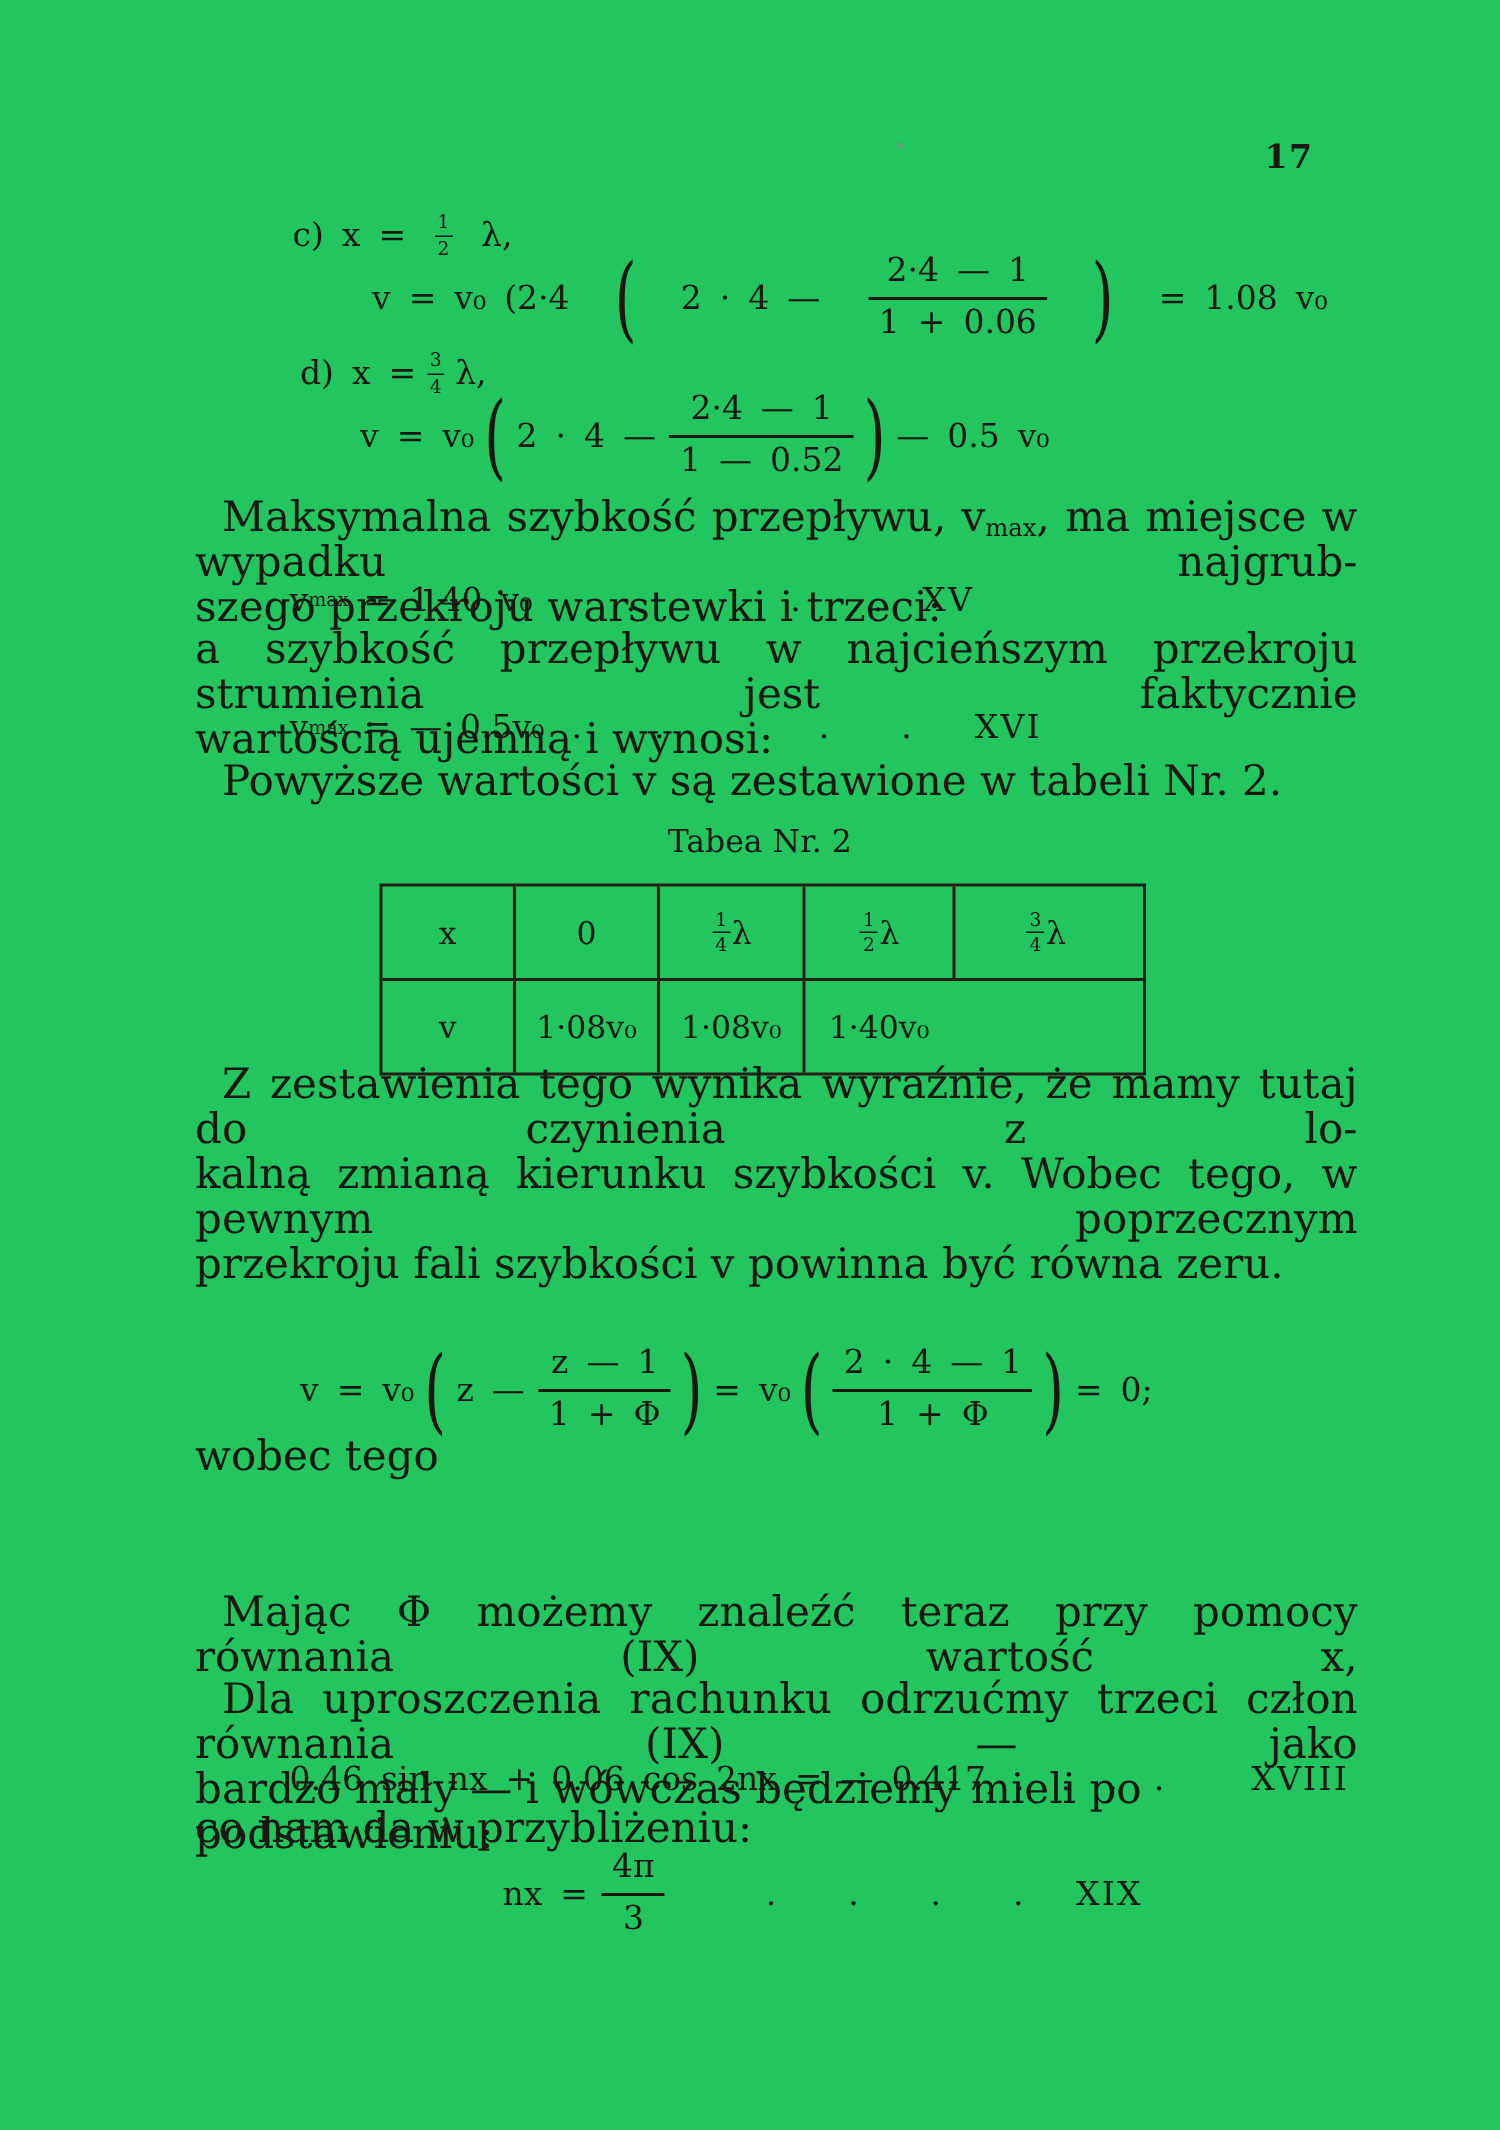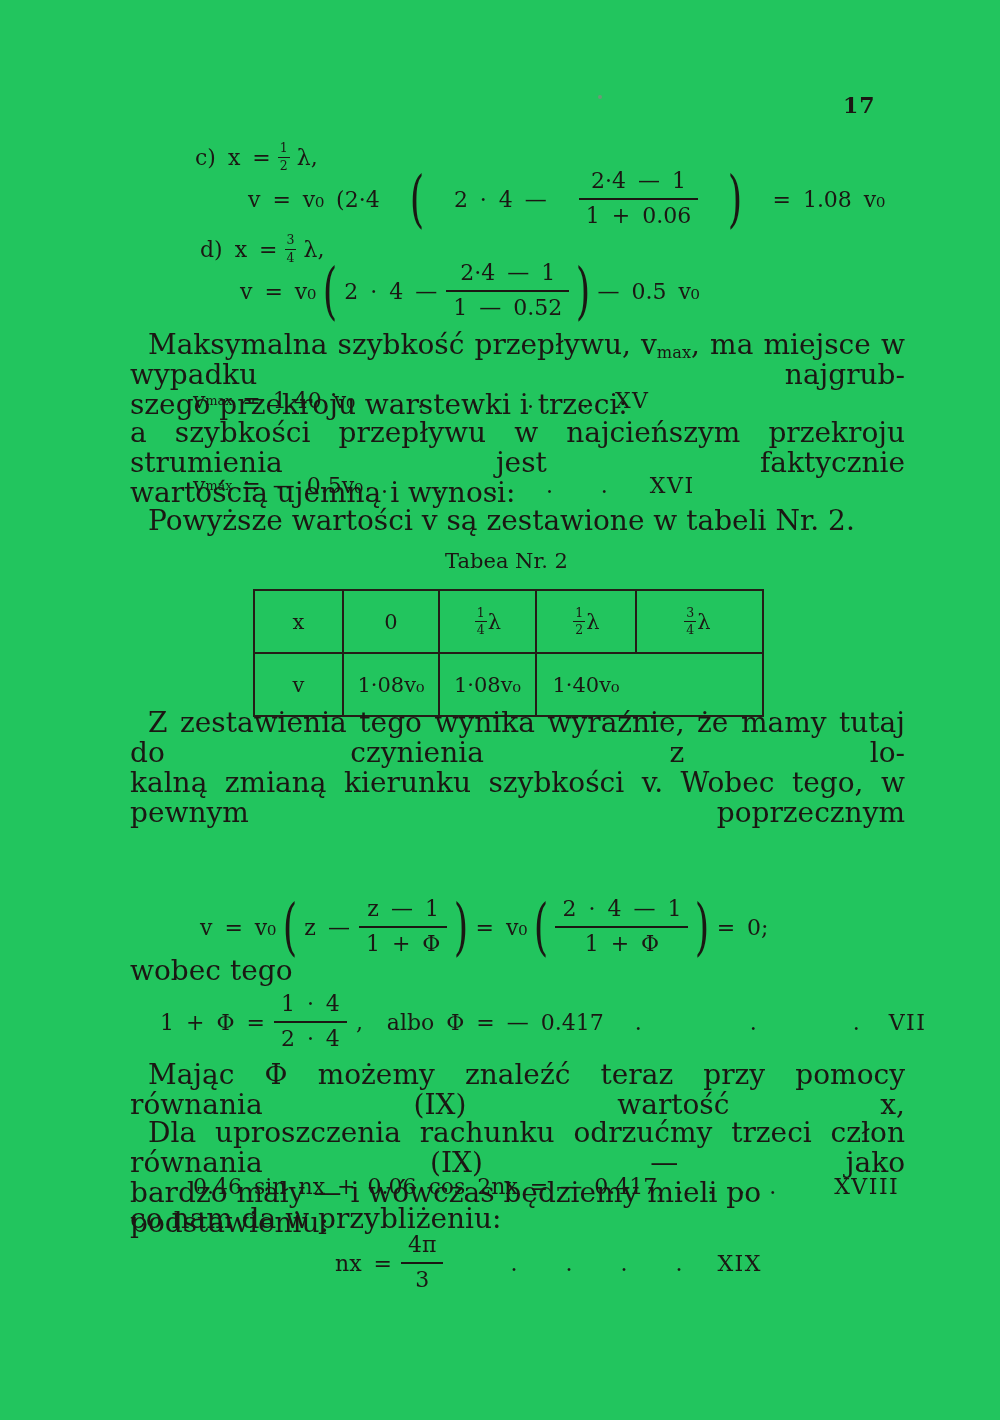--- a/index.html
+++ b/index.html
@@ -59,21 +59,21 @@
 </style>
 </head>
 <body>
 
 <div class="page">
 
   <div class="abs speck" style="left:598px; top:95px;"></div>
 
   <div class="abs pagenum" style="left:843px; top:92px;">17</div>
 
-  <div class="abs eq" style="left:195px; top:142px; gap:6px;">
+  <div class="abs eq" style="left:195px; top:142px; gap:18px;">
     <span>c) x =</span>
     <span class="ifrac">
         <span class="fn">1</span>
         <span class="fd">2</span>
       </span>
     <span>λ,</span>
   </div>
 
   <div class="abs eq" style="left:248px; top:160px; height:78px;gap:32px;">
     <span>v = v₀ (2·4</span>
@@ -115,21 +115,21 @@
 
   <div class="abs eq" style="left:193px; top:388px; gap:0;">
     <span>v</span>
       <sub>max</sub>
     <span style="margin-left:10px;">= 1.40 v₀</span>
     <span class="dots" style="margin-left:62px;">.    .    .    .</span>
     <span class="tag" style="margin-left:26px;">XV</span>
   </div>
 
   <div class="abs par" style="left:130px; top:418px;">
-    <div class="pline">a szybkości przepływu w najcieńszym przekroju strumienia jest faktycznie</div>
+    <div class="pline">a szybkość przepływu w najcieńszym przekroju strumienia jest faktycznie</div>
     <div class="plain">wartością ujemną i wynosi:</div>
   </div>
 
   <div class="abs eq" style="left:193px; top:473px; gap:0;">
     <span>v</span>
       <sub>max</sub>
     <span style="margin-left:10px;">= — 0.5v₀</span>
     <span class="dots" style="margin-left:18px;">.    .    .    .    .</span>
     <span class="tag" style="margin-left:42px;">XVI</span>
   </div>
@@ -170,20 +170,21 @@
       <div class="tcell c0">v</div>
       <div class="tcell c1">1·08v₀</div>
       <div class="tcell c2">1·08v₀</div>
       <div class="tcell c3">1·40v₀</div>
     </div>
   </div>
 
   <div class="abs par" style="left:130px; top:708px;">
     <div class="pline ind">Z zestawienia tego wynika wyraźnie, że mamy tutaj do czynienia z lo-</div>
     <div class="pline">kalną zmianą kierunku szybkości v. Wobec tego, w pewnym poprzecznym</div>
+    <div class="plain">przekroju fali szybkości v powinna być równa zeru.</div>
   </div>
 
 
   <div class="abs eq" style="left:200px; top:888px; height:78px;">
     <span>v = v₀</span>
     <span class="bp">(</span>
     <span>z —</span>
     <span class="frac">
         <span class="fn">z — 1</span>
         <span class="fd">1 + Φ</span>
@@ -196,30 +197,20 @@
         <span class="fd">1 + Φ</span>
       </span>
     <span class="bp">)</span>
     <span>= 0;</span>
   </div>
 
   <div class="abs par" style="left:130px; top:956px;">
     <div class="plain">wobec tego</div>
   </div>
 
-  <div class="abs eq" style="left:160px; top:986px; height:72px;">
-    <span>1 + Φ =</span>
-    <span class="frac">
-        <span class="fn">1 · 4</span>
-        <span class="fd">2 · 4</span>
-      </span>
-    <span class="dots">,  albo Φ = — 0.417</span>
-    <span class="dots" style="margin-left:22px;">.         .        .</span>
-    <span class="tag" style="margin-left:20px;">VII</span>
-  </div>
 
   <div class="abs par" style="left:130px; top:1060px;">
     <div class="pline ind">Mając Φ możemy znaleźć teraz przy pomocy równania (IX) wartość x,</div>
   </div>
 
   <div class="abs par" style="left:130px; top:1118px;">
     <div class="pline ind">Dla uproszczenia rachunku odrzućmy trzeci człon równania (IX) — jako</div>
     <div class="plain">bardzo mały — i wówczas będziemy mieli po podstawieniu:</div>
   </div>
 

